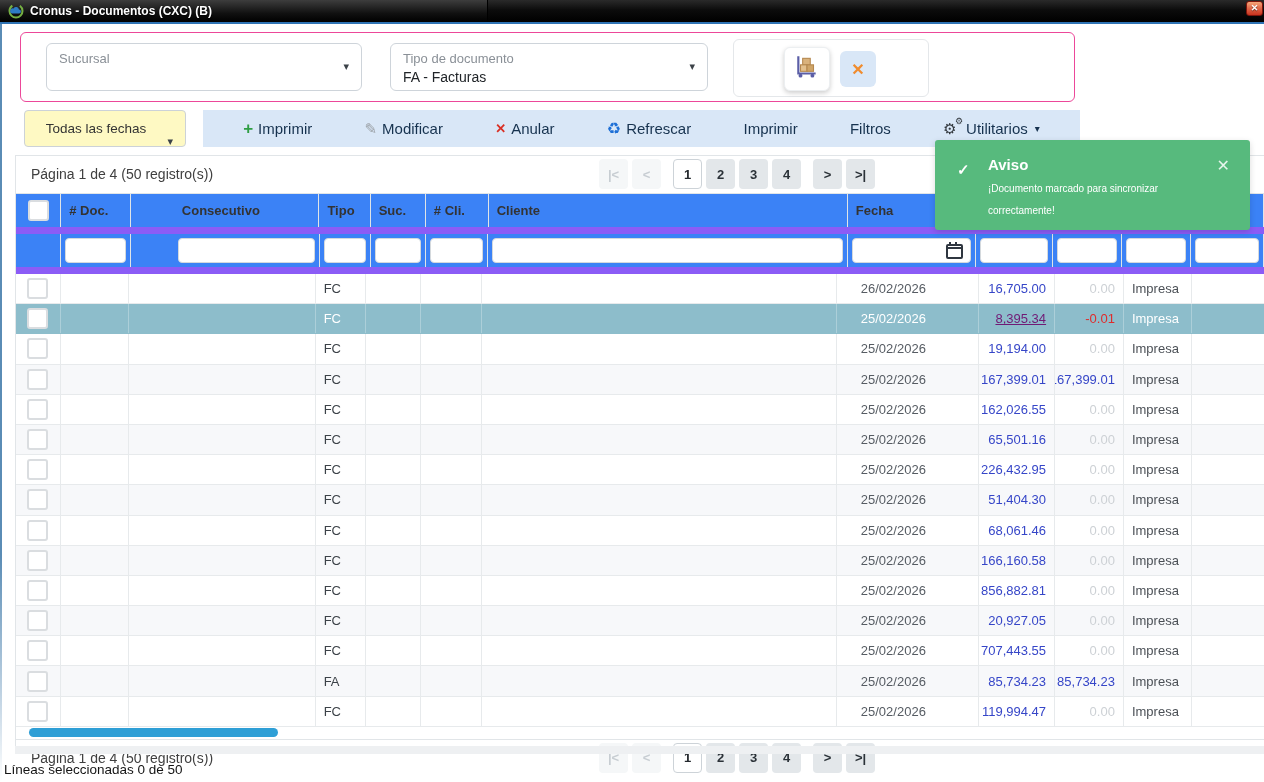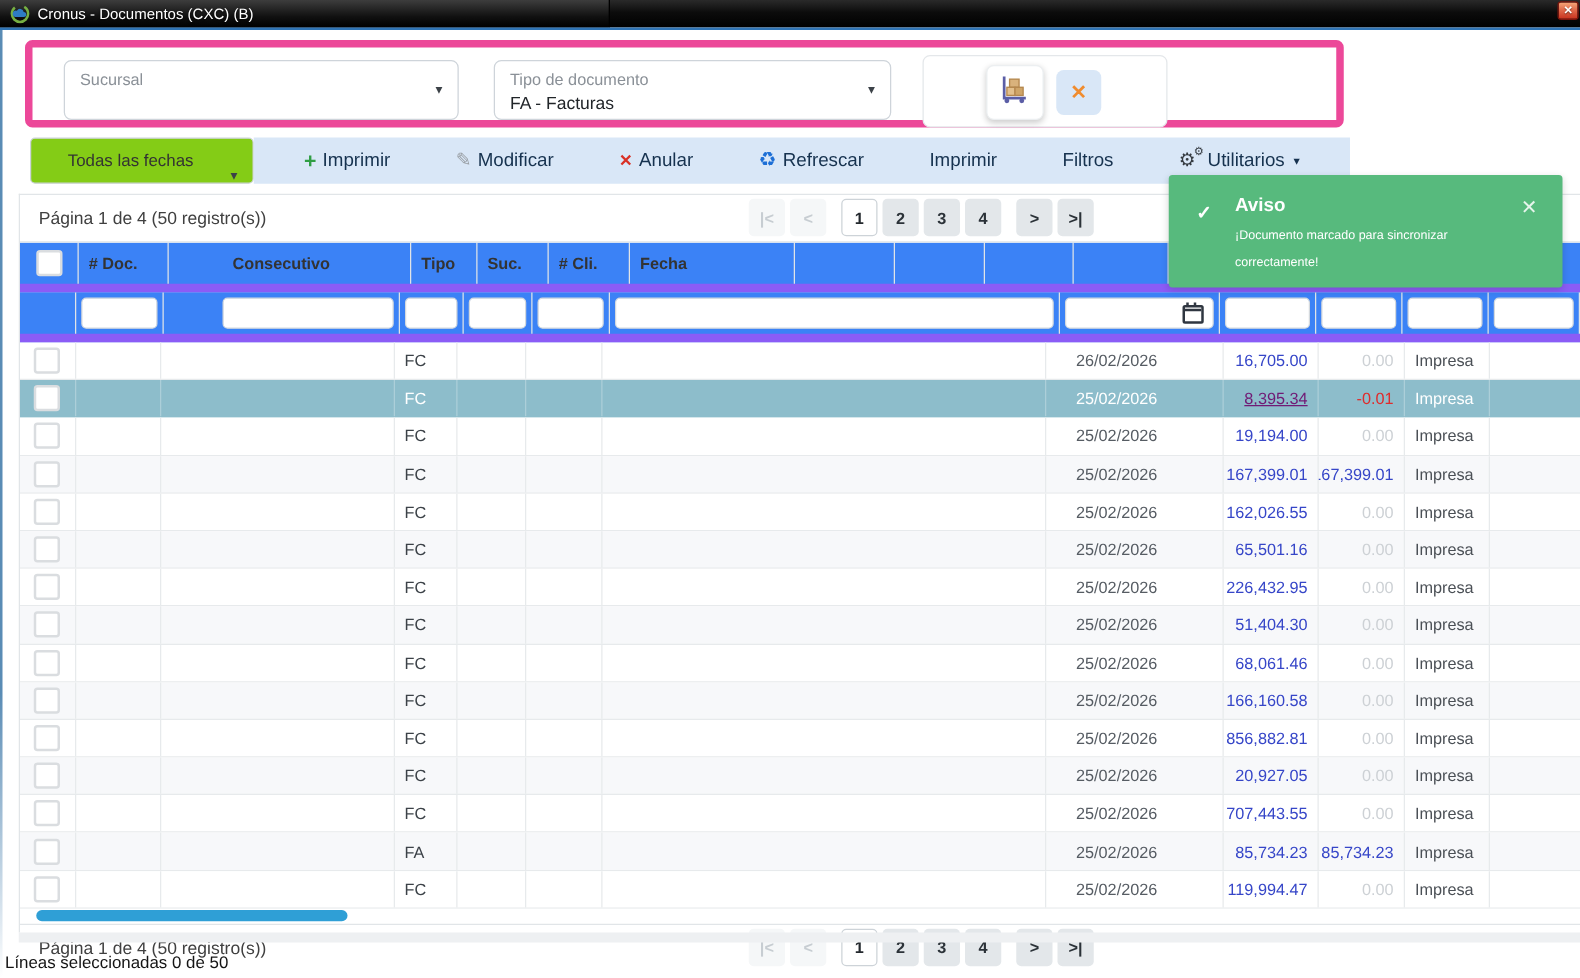--- a/index.html
+++ b/index.html
@@ -13,39 +13,39 @@
     position:absolute;left:0;top:0;width:1264px;height:22px;
     background:linear-gradient(180deg,#2a2a2a 0%,#0c0c0c 45%,#000 100%);
   }
   .title-seg{
     position:absolute;left:0;top:0;width:487px;height:22px;
     background:linear-gradient(180deg,#3d3d3d 0%,#111 60%,#000 100%);
     border-right:1px solid #000;
   }
   .title-icon{position:absolute;left:8px;top:3px;width:16px;height:16px;}
   .title-text{
-    position:absolute;left:30px;top:4px;color:#fff;font-size:12px;font-weight:normal;
+    position:absolute;left:30px;top:4px;color:#fff;font-size:12px;font-weight:bold;
     text-shadow:0 1px 2px #000;white-space:nowrap;
   }
   .close-btn{
     position:absolute;right:1px;top:1px;width:17px;height:15px;border-radius:3px;
     background:linear-gradient(180deg,#f5a678 0%,#e06b4c 45%,#c8331f 100%);
     border:1px solid #7e150c;box-sizing:border-box;
     color:#fff;font-size:9px;font-weight:bold;line-height:13px;text-align:center;
     text-shadow:0 1px 1px rgba(0,0,0,.5);cursor:pointer;
   }
   .blue-line{position:absolute;left:0;top:22px;width:1264px;height:2px;background:#2f74b5;}
   .win-edge-left{
     position:absolute;left:0;top:24px;width:2px;height:758px;
     background:linear-gradient(180deg,#5a8cb5 0%,#5a8cb5 70%,rgba(90,140,181,0) 100%);
   }
   
   .form-panel{
     position:absolute;left:20px;top:32px;width:1055px;height:70px;
-    border:6px solid #ec4899;border-radius:6px;background:#fff;box-sizing:border-box;
+    border:1px solid #ec4899;border-radius:6px;background:#fff;box-sizing:border-box;
   }
   .select-box{
     position:absolute;top:10px;height:48px;border:1px solid #ced4da;border-radius:6px;
     background:#fff;box-sizing:border-box;cursor:pointer;
   }
   .sb-sucursal{left:25px;width:316px;}
   .sb-tipo{left:369px;width:318px;}
   .sb-label{position:absolute;left:12px;top:7px;font-size:13px;color:#8a9097;}
   .sb-value{position:absolute;left:12px;top:25px;font-size:14px;color:#212529;}
   .sb-caret{position:absolute;right:12px;top:16px;font-size:11px;color:#3c4248;}
@@ -58,22 +58,22 @@
     background:#fff;border:1px solid #eceff1;box-sizing:border-box;
     box-shadow:0 2px 5px rgba(0,0,0,.2);display:flex;align-items:center;justify-content:center;cursor:pointer;
   }
   .clear-btn{
     position:absolute;left:106px;top:11px;width:36px;height:36px;border-radius:6px;
     background:#d9e7f7;display:flex;align-items:center;justify-content:center;
     color:#f08c2e;font-size:16px;font-weight:bold;cursor:pointer;
   }
   
   .date-btn{
-    position:absolute;left:24px;top:110px;width:179px;height:37px;border-radius:4px;
-    border:1px solid #ccd2d8;background:#84cc16;box-sizing:border-box;cursor:pointer;
+    position:absolute;left:24px;top:110px;width:162px;height:37px;border-radius:4px;
+    border:1px solid #ccd2d8;background:#fef9c3;box-sizing:border-box;cursor:pointer;
     font-size:13.5px;color:#333;line-height:35px;text-align:center;padding-right:18px;
   }
   .date-btn .sb-caret{top:13px;}
   .toolbar-strip{
     position:absolute;left:203px;top:110px;width:877px;height:37px;background:#d9e7f7;
     display:flex;align-items:center;justify-content:space-around;padding:0 14px;box-sizing:border-box;
   }
   .tb-item{display:flex;align-items:center;gap:5px;font-size:15px;color:#16324f;cursor:pointer;white-space:nowrap;}
   .ic-plus{color:#2f9e44;font-weight:bold;font-size:17px;line-height:1;}
   .ic-pencil{color:#9aa0a6;font-size:15px;line-height:1;}
@@ -259,20 +259,21 @@
 
   <div class="thead">
     <div class="c c0">
         <span class="cb"></span>
       </div>
     <div class="c c1"># Doc.</div>
     <div class="c c2">Consecutivo</div>
     <div class="c c3">Tipo</div>
     <div class="c c4">Suc.</div>
     <div class="c c5"># Cli.</div>
+    <div class="c c6">Cliente</div>
     <div class="c c7">Fecha</div>
     <div class="c c8"></div>
     <div class="c c9"></div>
     <div class="c c10"></div>
     <div class="c c11"></div>
   </div>
 
   <div class="tfilter">
     <div class="c c0"></div>
     <div class="c c1">

